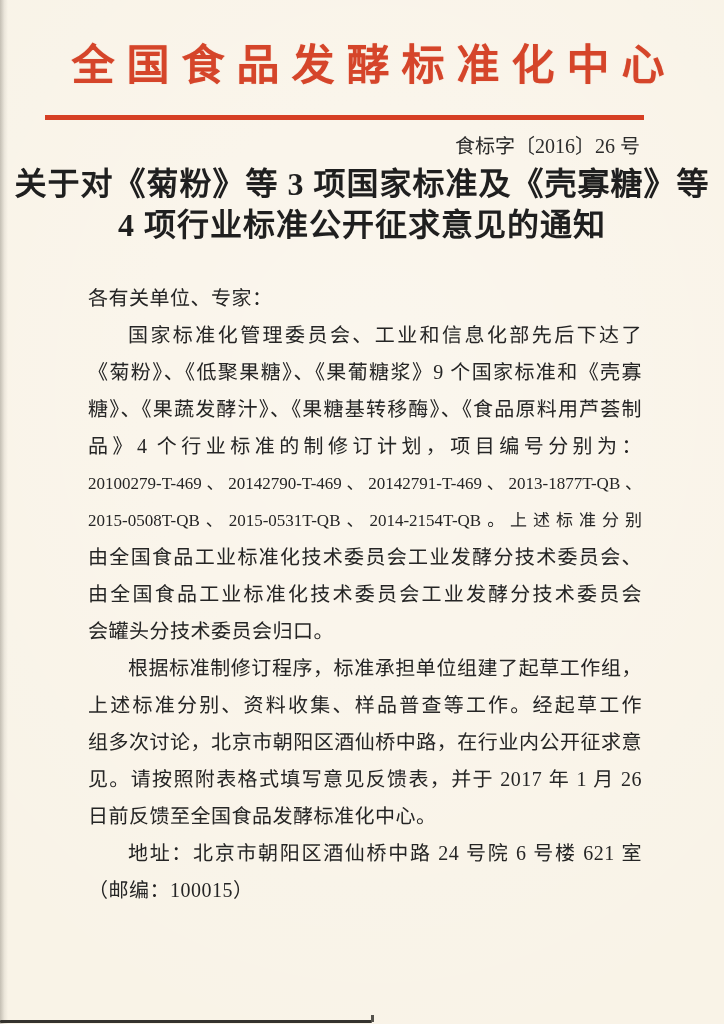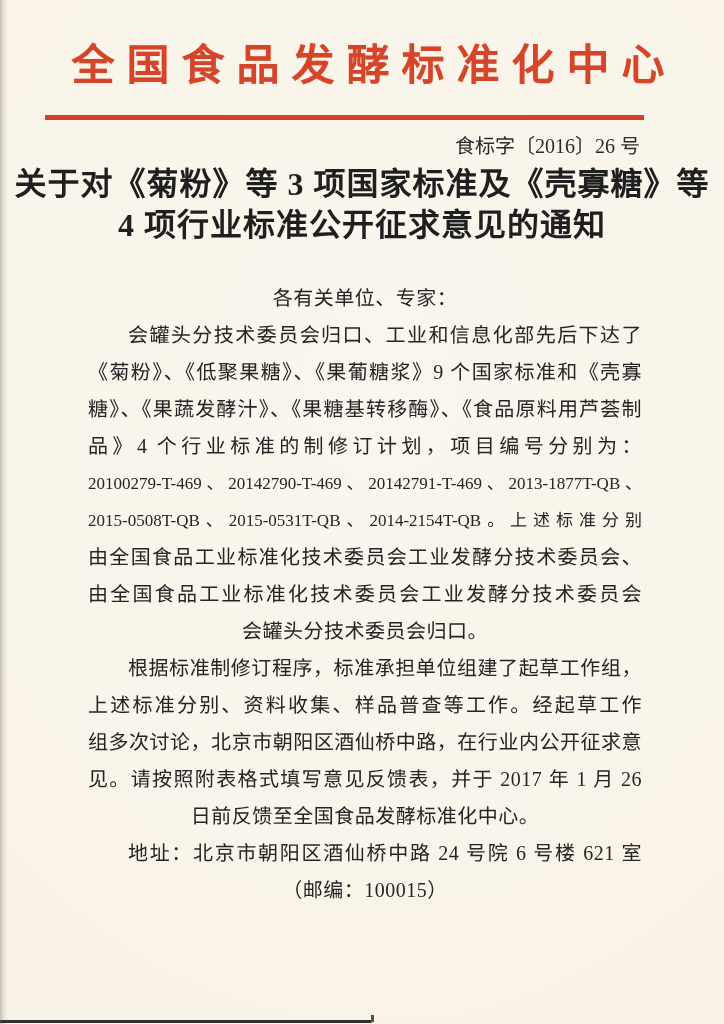--- a/index.html
+++ b/index.html
@@ -70,21 +70,21 @@
   }
   
   .body-text {
     margin: 34px 82px 0 88px;
     font-size: 20px;
     color: #252525;
   }
   .line {
     line-height: 37px;
     height: 37px;
-    text-align: center;
+    text-align: left;
     letter-spacing: 0.5px;
   }
   .line.justify {
     text-align: justify;
     text-align-last: justify;
     text-justify: inter-character;
   }
   .line.indent { text-indent: 2em; }
   .line.small { font-size: 17px; letter-spacing: 0; }
 </style>
@@ -101,21 +101,21 @@
 
   <div class="doc-number">食标字〔2016〕26 号</div>
 
   <div class="notice-title">
     <div>关于对《菊粉》等 3 项国家标准及《壳寡糖》等</div>
     <div>4 项行业标准公开征求意见的通知</div>
   </div>
 
   <div class="body-text">
       <div class="line">各有关单位、专家：</div>
-      <div class="line indent justify">会罐头分技术委员会归口、工业和信息化部先后下达了</div>
+      <div class="line indent justify">国家标准化管理委员会、工业和信息化部先后下达了</div>
       <div class="line justify">《菊粉》、《低聚果糖》、《果葡糖浆》9 个国家标准和《壳寡</div>
       <div class="line justify">糖》、《果蔬发酵汁》、《果糖基转移酶》、《食品原料用芦荟制</div>
       <div class="line justify">品》4 个行业标准的制修订计划，项目编号分别为：</div>
       <div class="line justify small">20100279-T-469、20142790-T-469、20142791-T-469、2013-1877T-QB、</div>
       <div class="line justify small">2015-0508T-QB、2015-0531T-QB、2014-2154T-QB。上述标准分别</div>
       <div class="line justify">由全国食品工业标准化技术委员会工业发酵分技术委员会、</div>
       <div class="line justify">由全国食品工业标准化技术委员会工业发酵分技术委员会</div>
       <div class="line">会罐头分技术委员会归口。</div>
       <div class="line indent justify">根据标准制修订程序，标准承担单位组建了起草工作组，</div>
       <div class="line justify">上述标准分别、资料收集、样品普查等工作。经起草工作</div>

